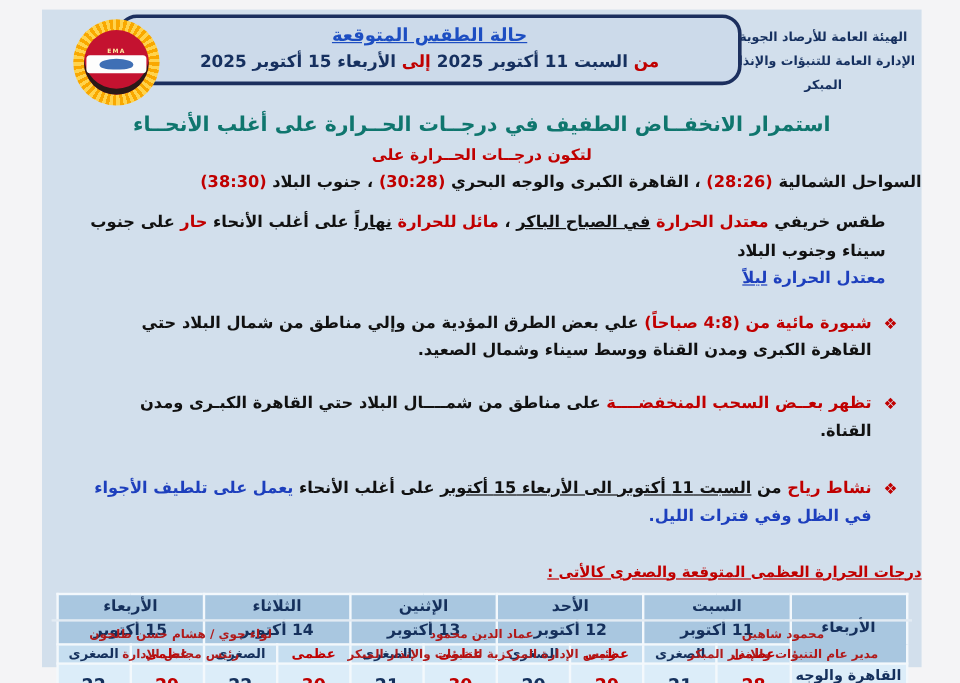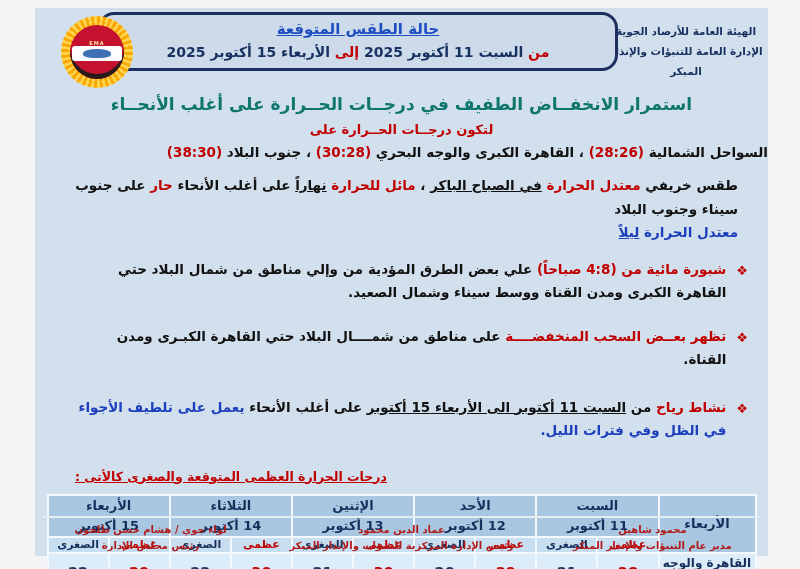--- a/index.html
+++ b/index.html
@@ -44,21 +44,21 @@
                 font-size:13.5px; font-weight:bold; }
 
   .para { margin:14px 30px 0 30px; font-size:13.5px; font-weight:bold;
           line-height:1.75; color:#111; text-align:right; }
 
   .bullet { display:flex; gap:10px; margin:0 20px 0 34px; font-size:13.5px;
             font-weight:bold; line-height:1.7; color:#111; text-align:right; }
   .bullet .mk { color:#c00000; font-size:13px; flex:0 0 auto; padding-top:2px; }
   .b1 { margin-top:13px; } .b2 { margin-top:21px; } .b3 { margin-top:25px; }
 
-  .table-heading { margin-top:27px; text-align:left; color:#c00000;
+  .table-heading { margin-top:27px; text-align:right; color:#c00000;
                    font-size:12.5px; font-weight:bold; text-decoration:underline;margin-left:40px; }
 
   
   table { width:710px; margin:10px auto 0; border-collapse:collapse;
           border:1px solid #8fa9c4; table-layout:fixed; }
   th, td { border:2px solid #f3f8fc; text-align:center; vertical-align:middle;
            font-weight:bold; }
   .day-th { background:#a9c7e0; color:#15305c; font-size:13px; height:32px;
             line-height:1.55; }
   .region-th { background:#a9c7e0; color:#15305c; font-size:13px; width:97px; }

